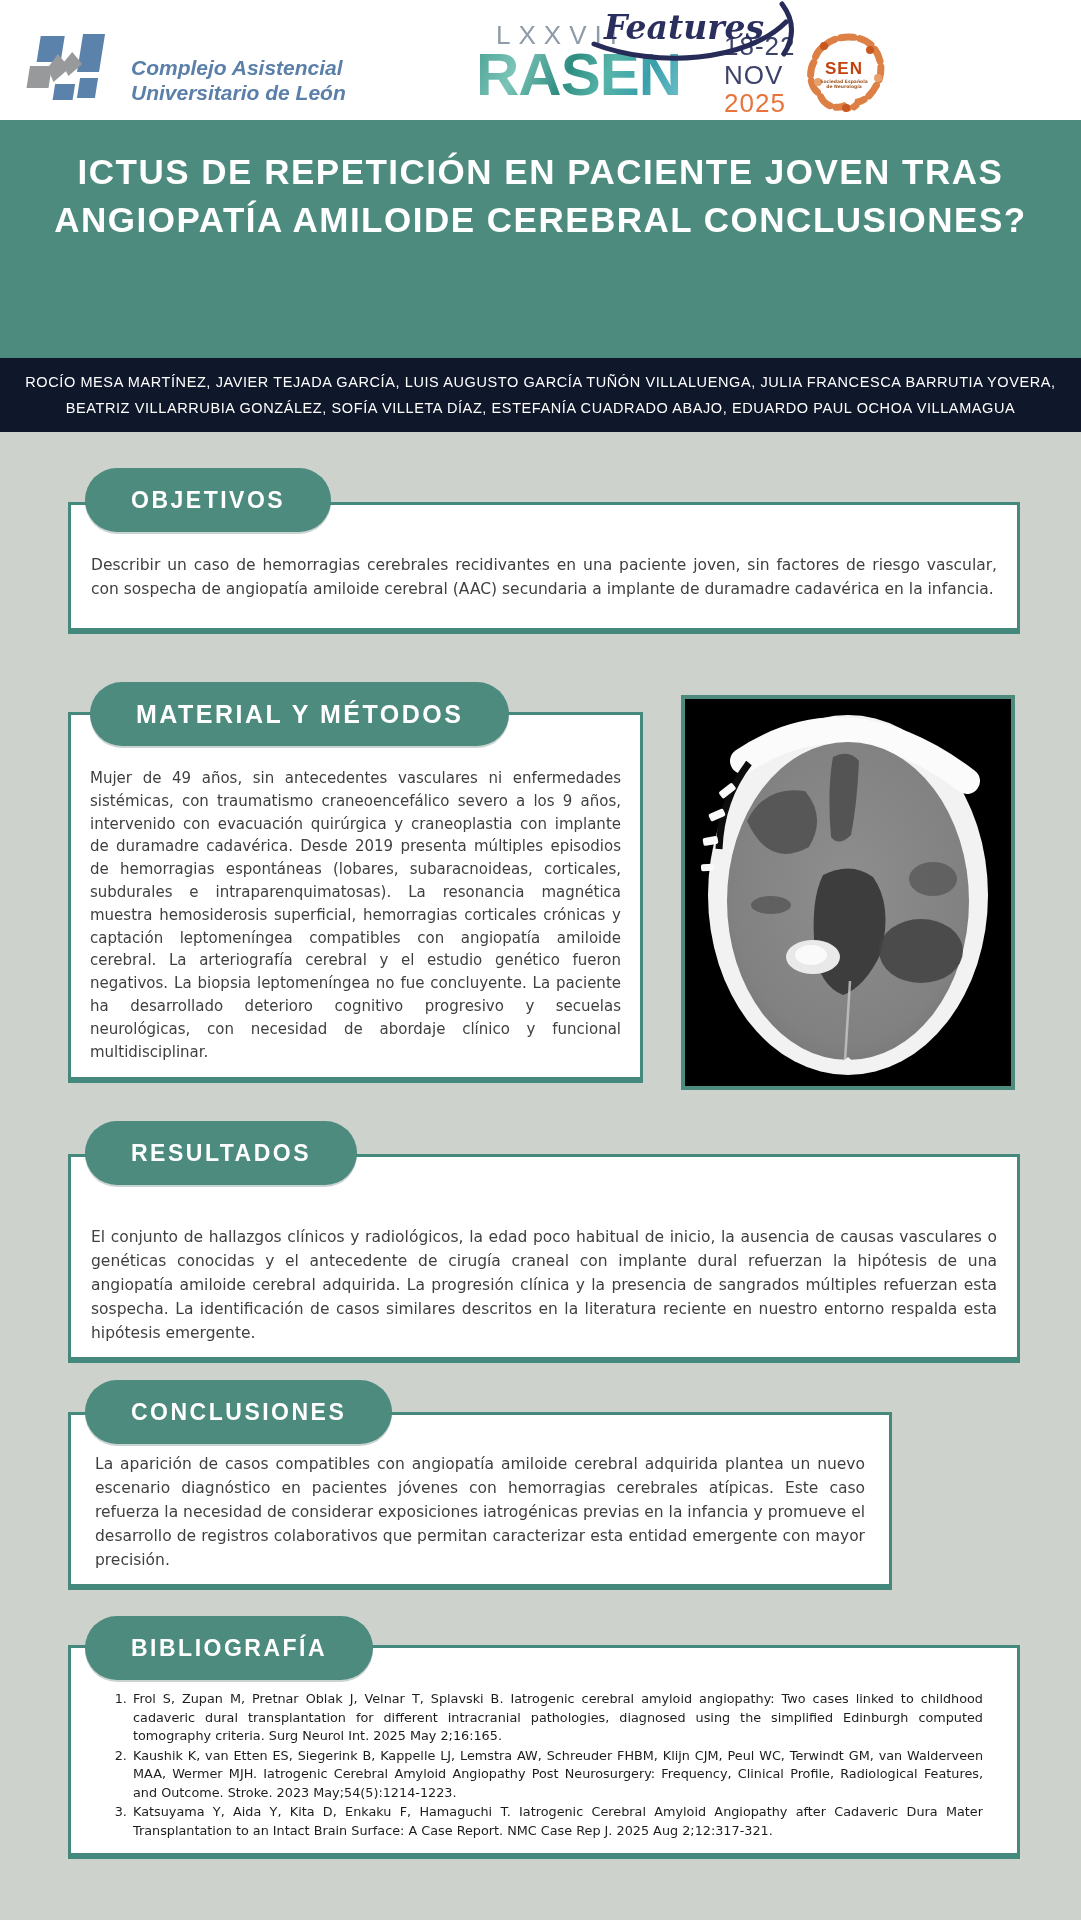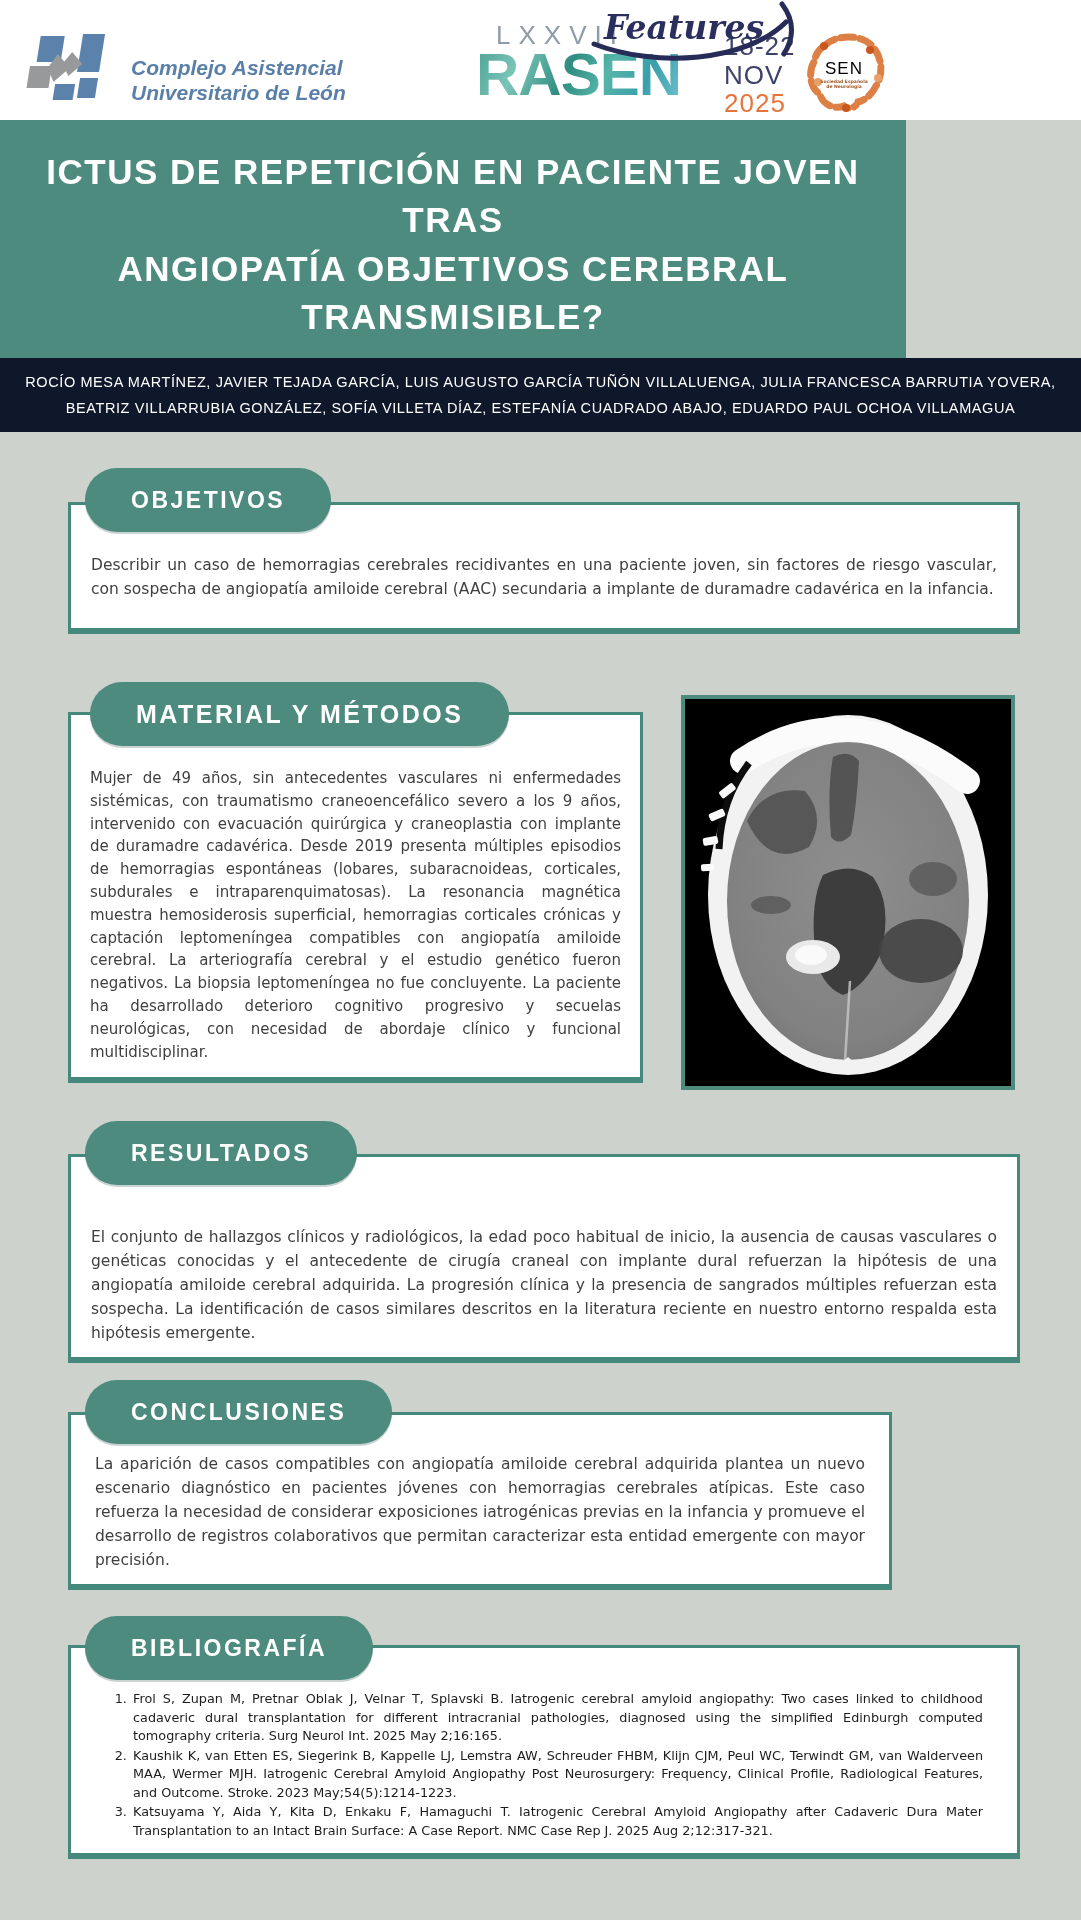--- a/index.html
+++ b/index.html
@@ -52,26 +52,26 @@
   }
   .congress-dates {
     position: absolute; left: 256px; top: 32px;
     font-family: "Liberation Sans", sans-serif;
     font-size: 26px; line-height: 1.1; letter-spacing: 1px; color: #3d4269;
   }
   .congress-year { color: #e8743c; }
   .sen-logo { position: absolute; left: 800px; top: 30px; width: 88px; height: 88px; }
   .sen-inner { position: absolute; left: 0; top: 0; width: 88px; height: 88px;
     display: flex; flex-direction: column; align-items: center; justify-content: center; }
-  .sen-acronym { font-family: "Liberation Sans", sans-serif; font-weight: 400; font-size: 17px; color: #000000; letter-spacing: 1px; text-align: center; }
+  .sen-acronym { font-family: "Liberation Sans", sans-serif; font-weight: 700; font-size: 17px; color: #c2410c; letter-spacing: 1px; text-align: center; }
   .sen-org { font-size: 4.5px; color: #a05a28; line-height: 1.2; text-align: center; font-weight: 700; }
 
   
   .title-band {
-    position: absolute; top: 120px; left: 0; width: 906px; height: 238px;
+    position: absolute; top: 120px; left: 0; width: 1081px; height: 238px;
     background: #4d8b7e; color: #ffffff; text-align: center;
     padding-top: 28px;
   }
   .title-line {
     font-family: "Liberation Sans", sans-serif;
     font-size: 35px; font-weight: 700; letter-spacing: 1.5px; line-height: 1.38;
   }
   .authors-band {
     position: absolute; top: 358px; left: 0; width: 1081px; height: 74px;
     background: #0f172a; color: #ffffff; text-align: center;
@@ -187,21 +187,21 @@
       <div class="sen-org">
         <span>Sociedad Española</span><br>
         <span>de Neurología</span>
       </div>
     </div>
   </div>
 </div>
 
 <div class="title-band">
   <div class="title-line">ICTUS DE REPETICIÓN EN PACIENTE JOVEN TRAS</div>
-  <div class="title-line">ANGIOPATÍA OBJETIVOS CEREBRAL TRANSMISIBLE?</div>
+  <div class="title-line">ANGIOPATÍA AMILOIDE CEREBRAL CONCLUSIONES?</div>
 </div>
 
 <div class="authors-band">
   <div class="authors-line">ROCÍO MESA MARTÍNEZ, JAVIER TEJADA GARCÍA, LUIS AUGUSTO GARCÍA TUÑÓN VILLALUENGA, JULIA FRANCESCA BARRUTIA YOVERA,</div>
   <div class="authors-line">BEATRIZ VILLARRUBIA GONZÁLEZ, SOFÍA VILLETA DÍAZ, ESTEFANÍA CUADRADO ABAJO, EDUARDO PAUL OCHOA VILLAMAGUA</div>
 </div>
 
 <div class="pill pill-objetivos">OBJETIVOS</div>
 <div class="sbox box-objetivos">
   <div class="body-text">Describir un caso de hemorragias cerebrales recidivantes en una paciente joven, sin factores de riesgo vascular, con sospecha de angiopatía amiloide cerebral (AAC) secundaria a implante de duramadre cadavérica en la infancia.</div>

